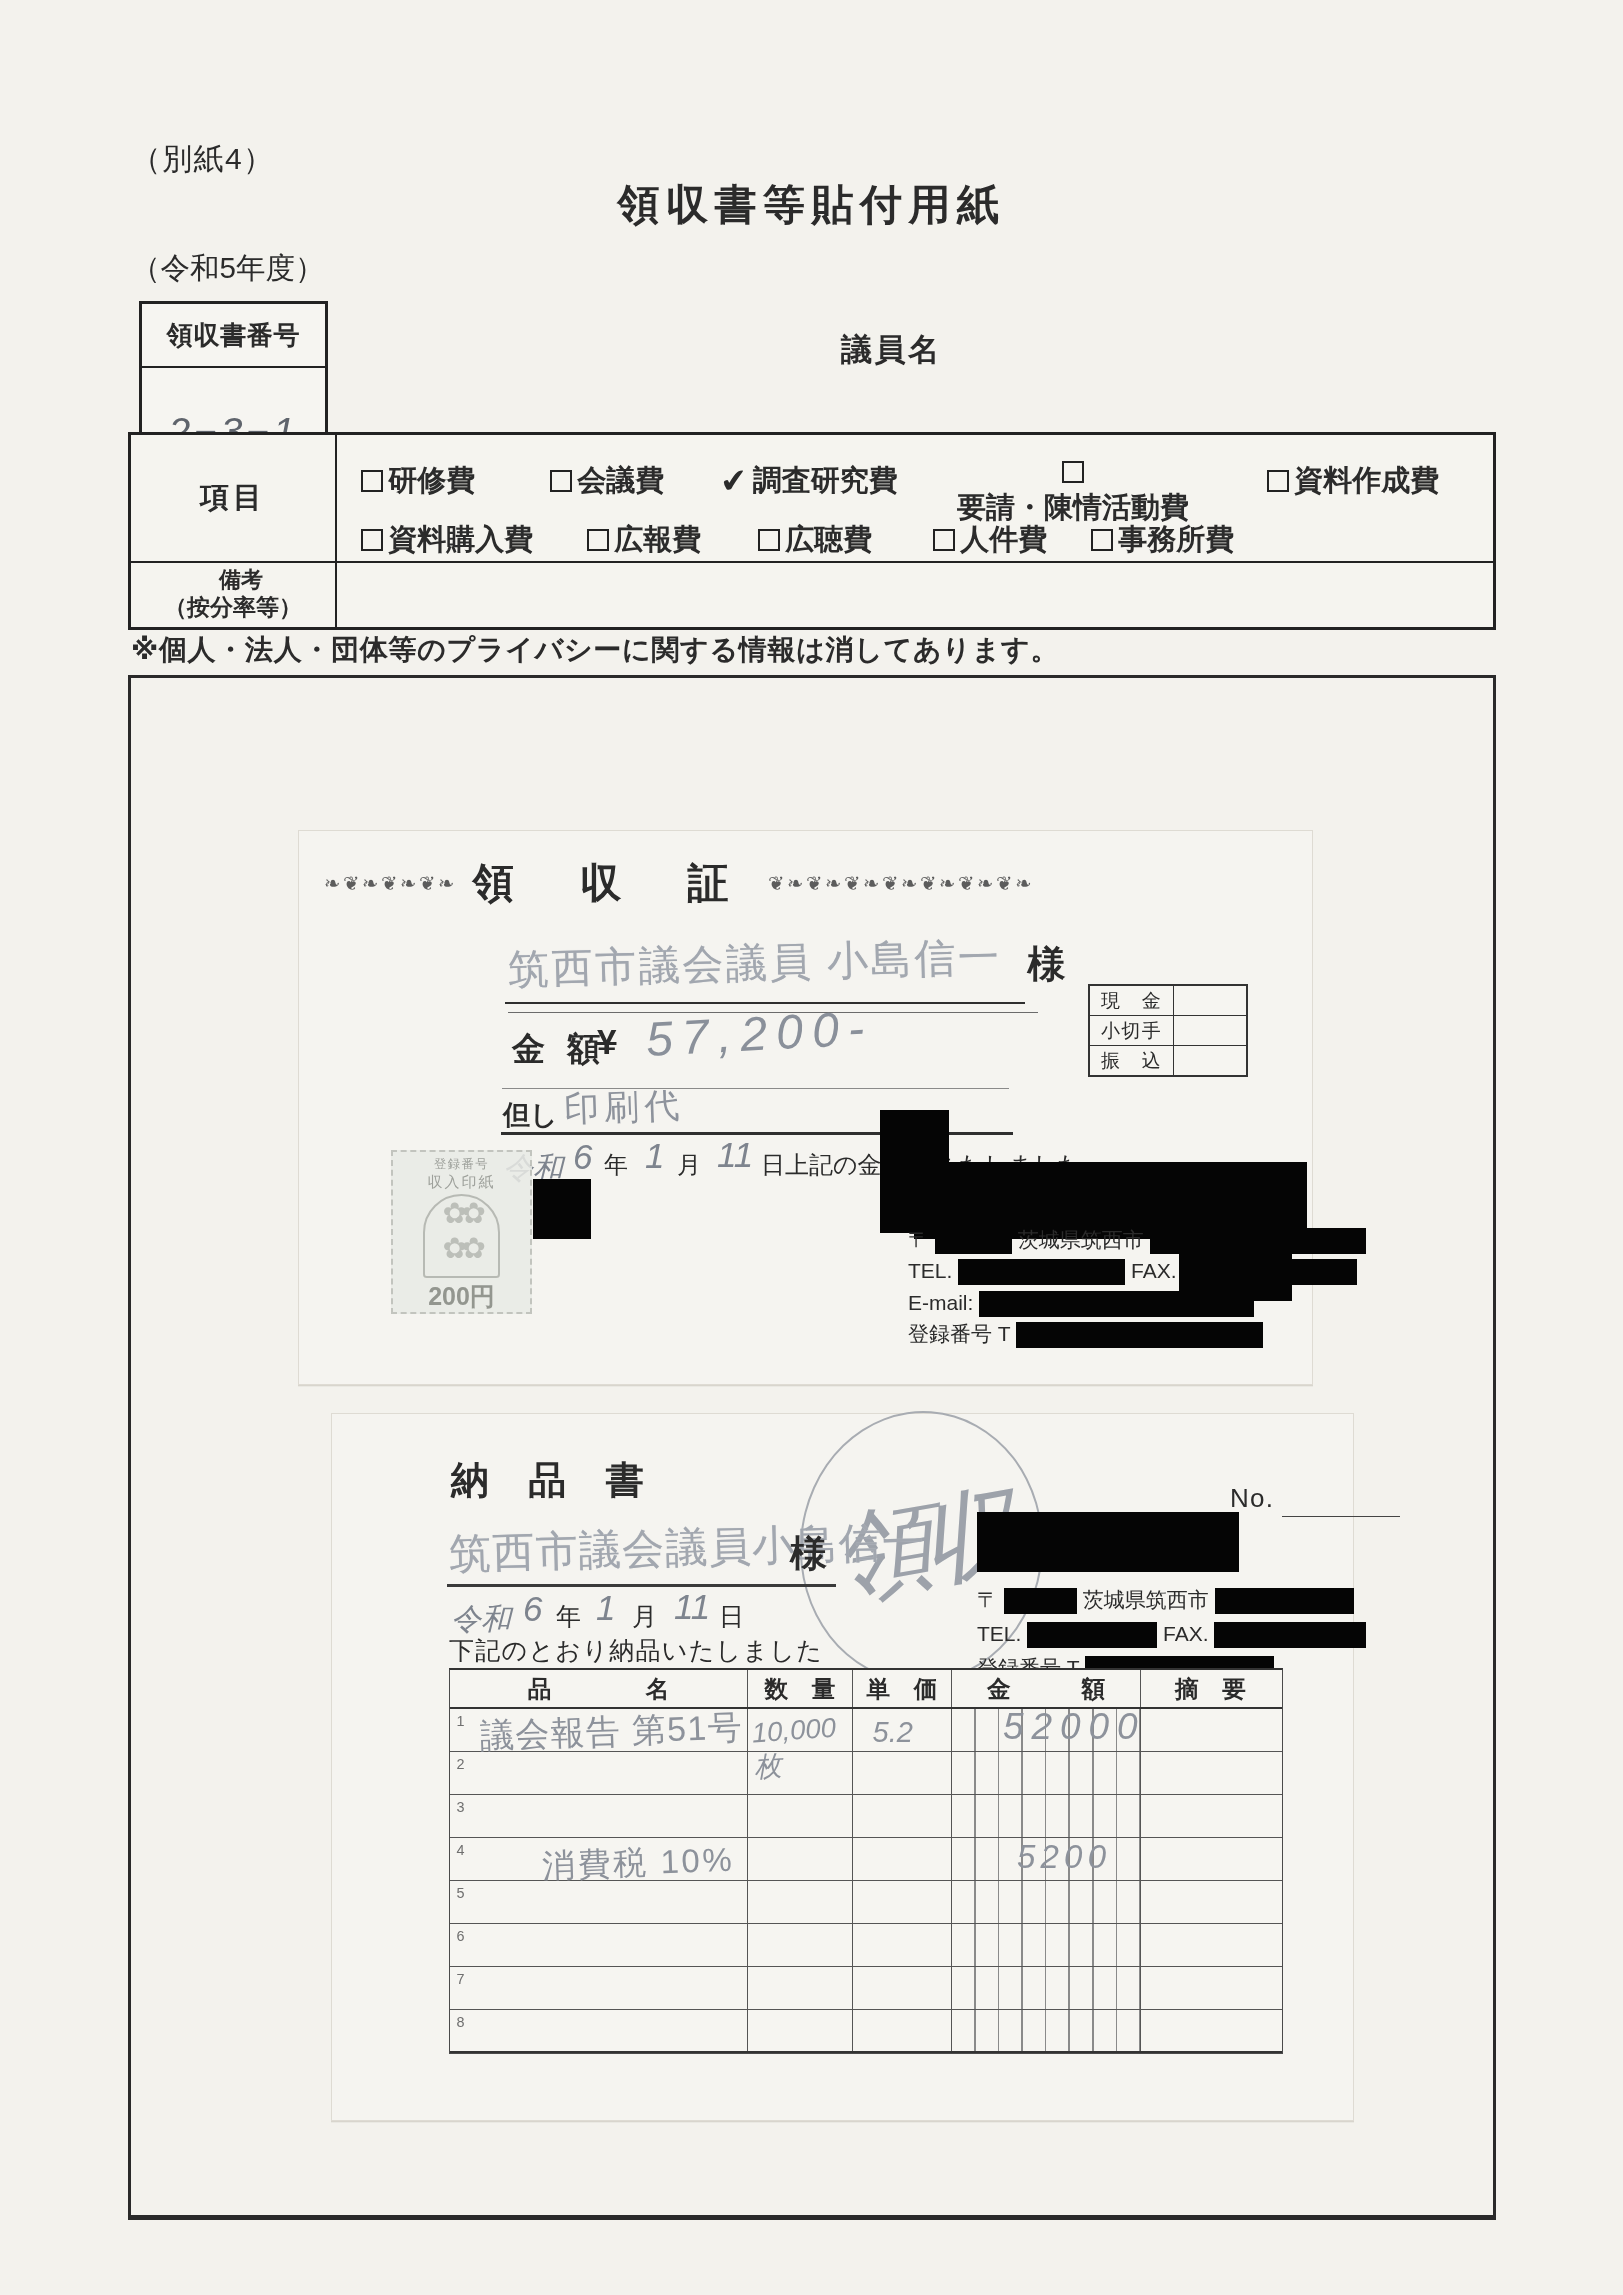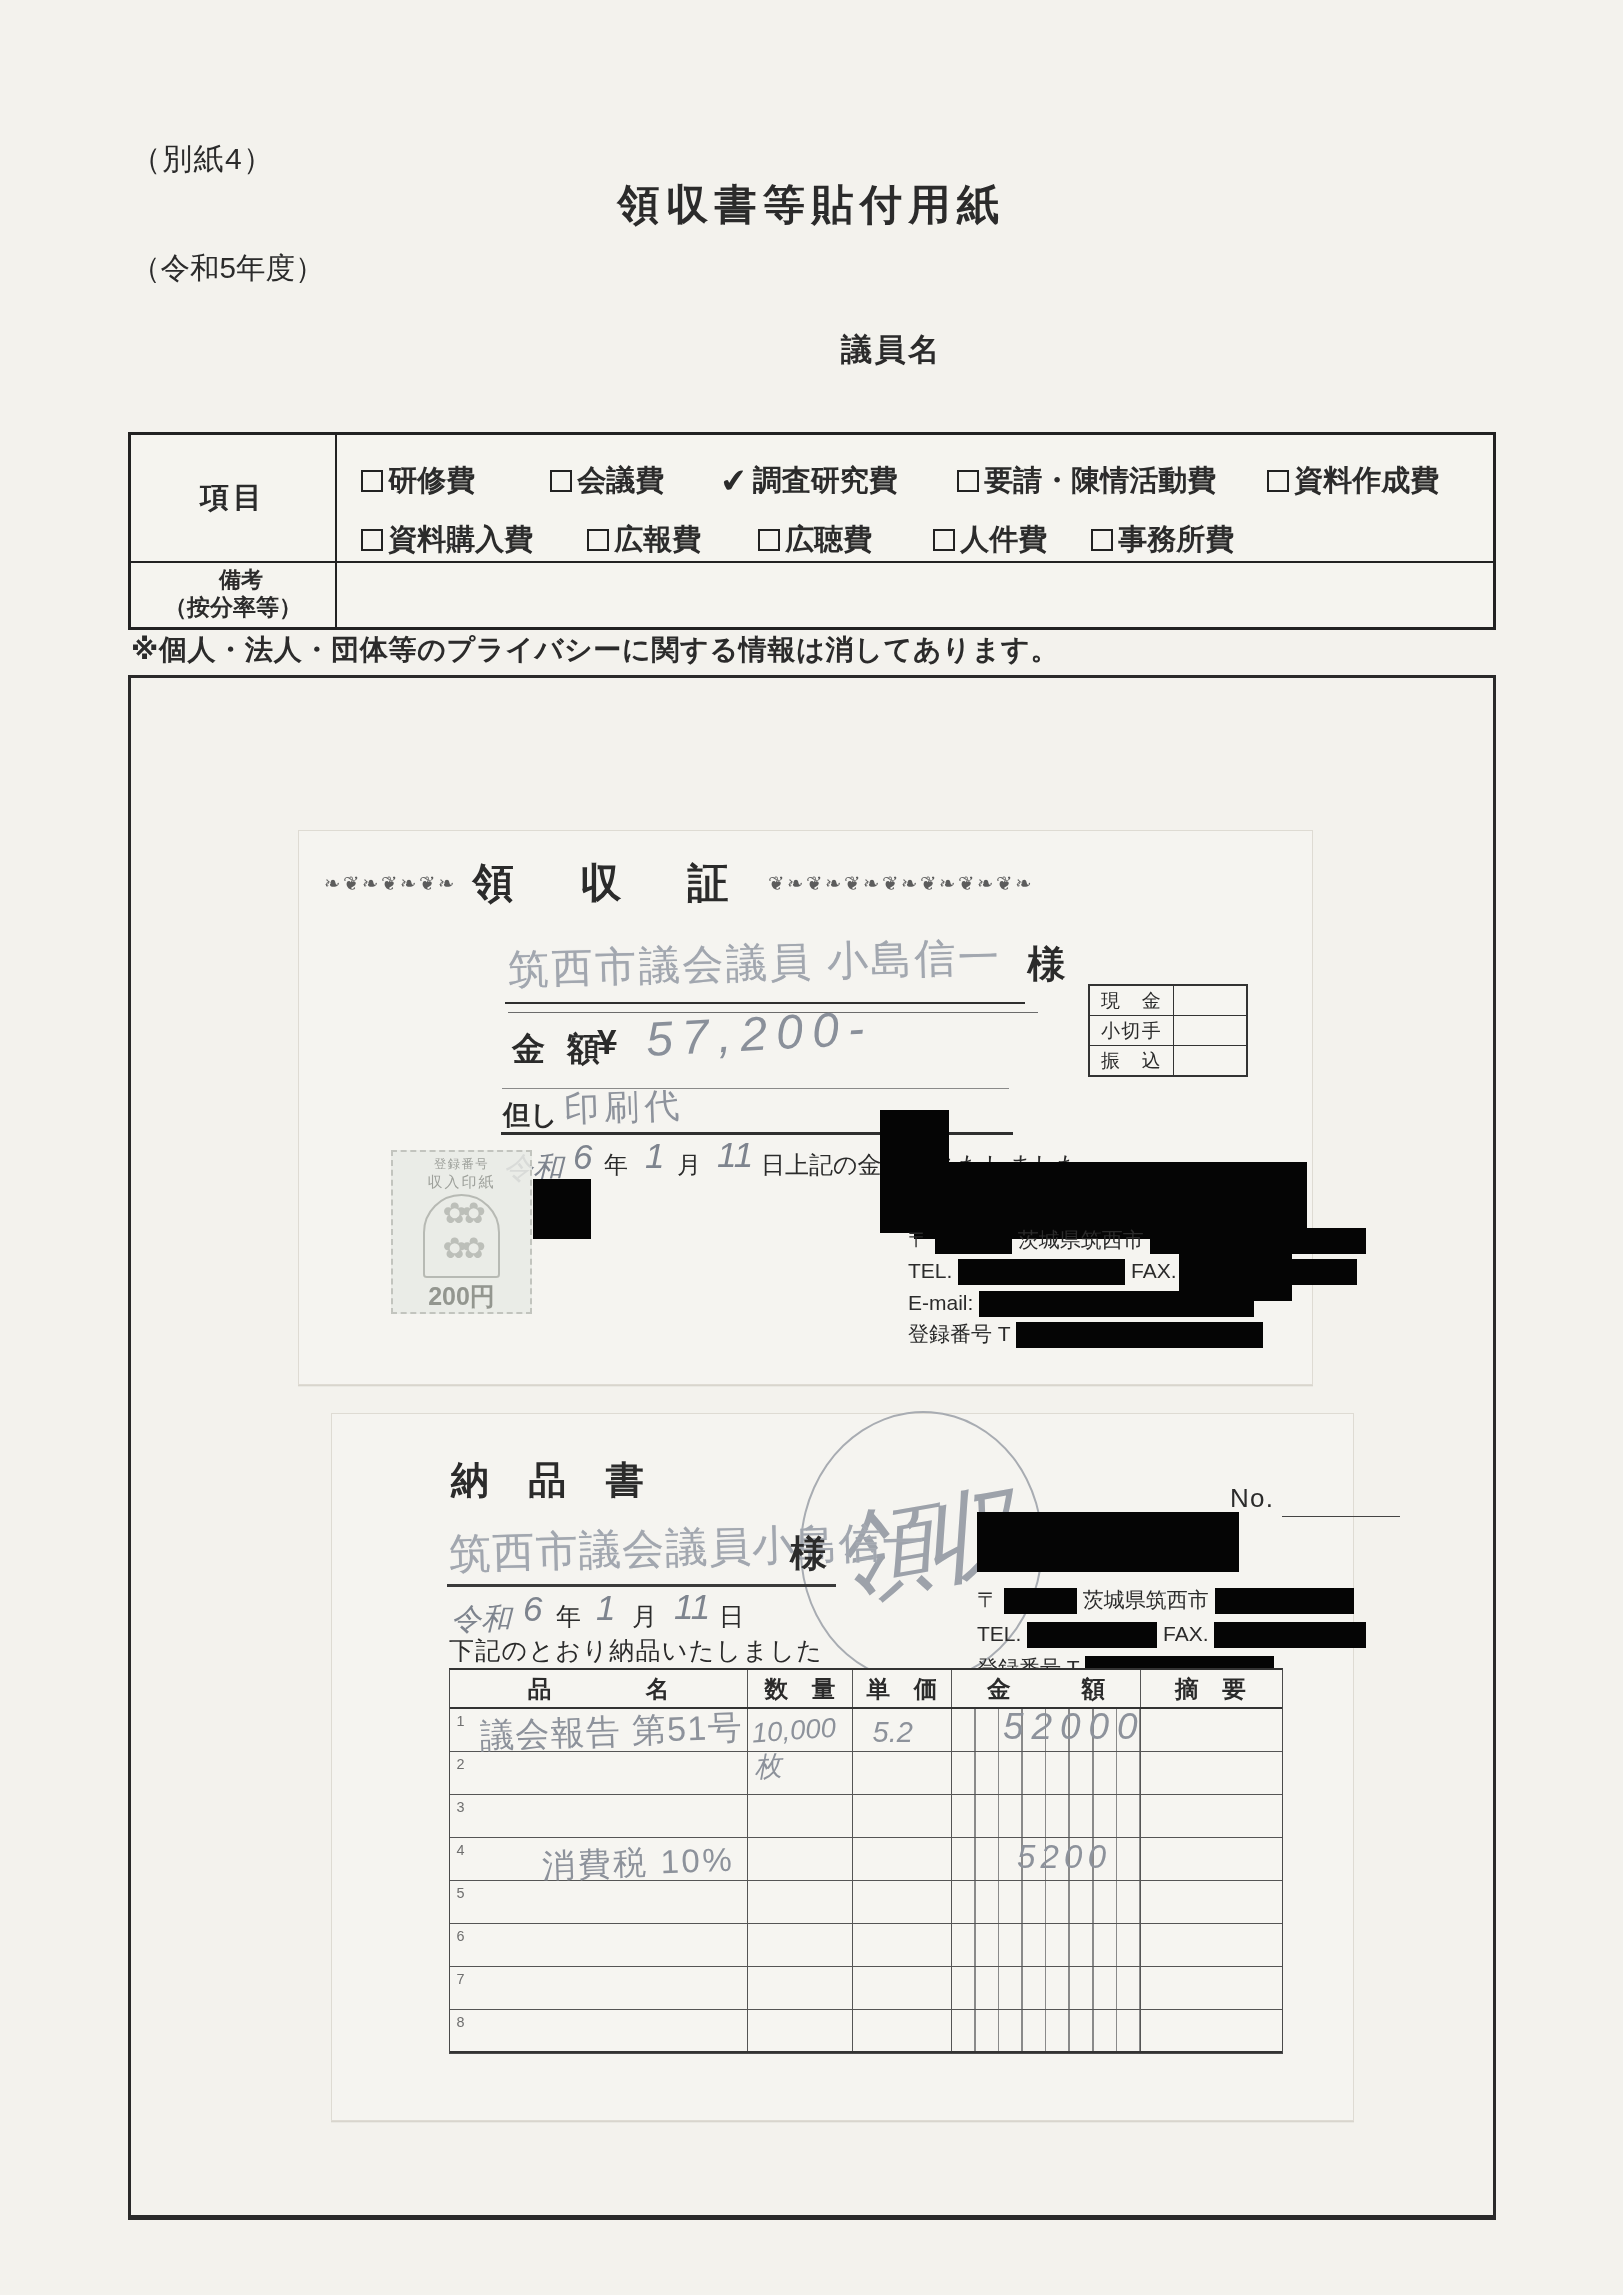--- a/index.html
+++ b/index.html
@@ -124,20 +124,24 @@
 </style>
 </head>
 <body>
 
 <div class="page">
 
   <div class="abs attach-label">（別紙4）</div>
   <div class="abs doc-title">領収書等貼付用紙</div>
   <div class="abs fiscal">（令和5年度）</div>
 
+  <div class="abs rnbox">
+    <div class="hd">領収書番号</div>
+    <div class="val">2−3−1</div>
+  </div>
 
   <div class="abs member-label">議員名</div>
   <div class="member-uline"></div>
 
   <div class="abs exptable">
     <div class="exp-row1">
       <div class="exp-label-cell">
         <span style="font-size:29px;font-weight:600;letter-spacing:3.9px;">項目</span>
       </div>
       <div class="exp-item" style="left:230px;top:26px;">
@@ -145,21 +149,21 @@
         <span>研修費</span>
       </div>
       <div class="exp-item" style="left:419px;top:26px;">
         <span class="cbox"></span>
         <span>会議費</span>
       </div>
       <div class="exp-item" style="left:589px;top:26px;">
         <span class="check">✔</span>
         <span>調査研究費</span>
       </div>
-      <div class="exp-item" style="left:826px;top:26px;">
+      <div class="exp-item" style="left:826px;top:26px;flex-direction:column;">
         <span class="cbox"></span>
         <span>要請・陳情活動費</span>
       </div>
       <div class="exp-item" style="left:1136px;top:26px;">
         <span class="cbox"></span>
         <span>資料作成費</span>
       </div>
       <div class="exp-item" style="left:230px;top:85px;">
         <span class="cbox"></span>
         <span>資料購入費</span>

